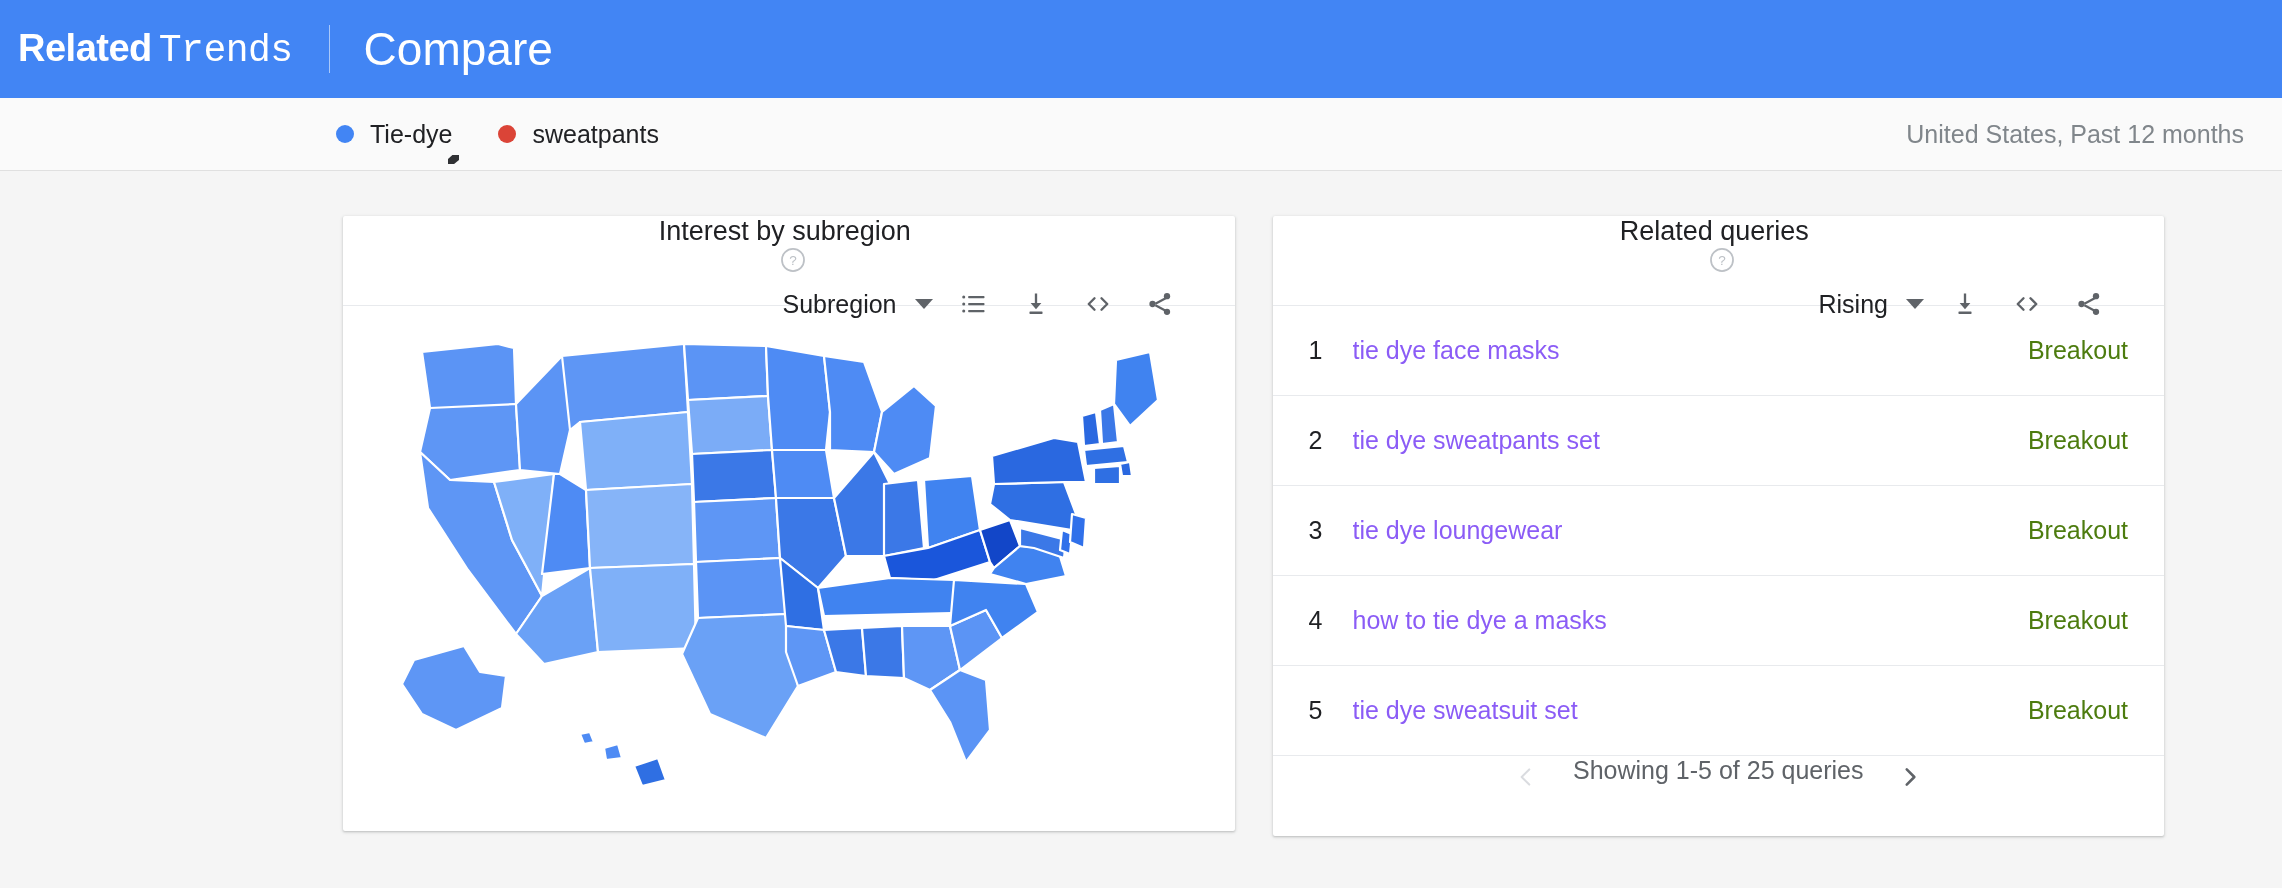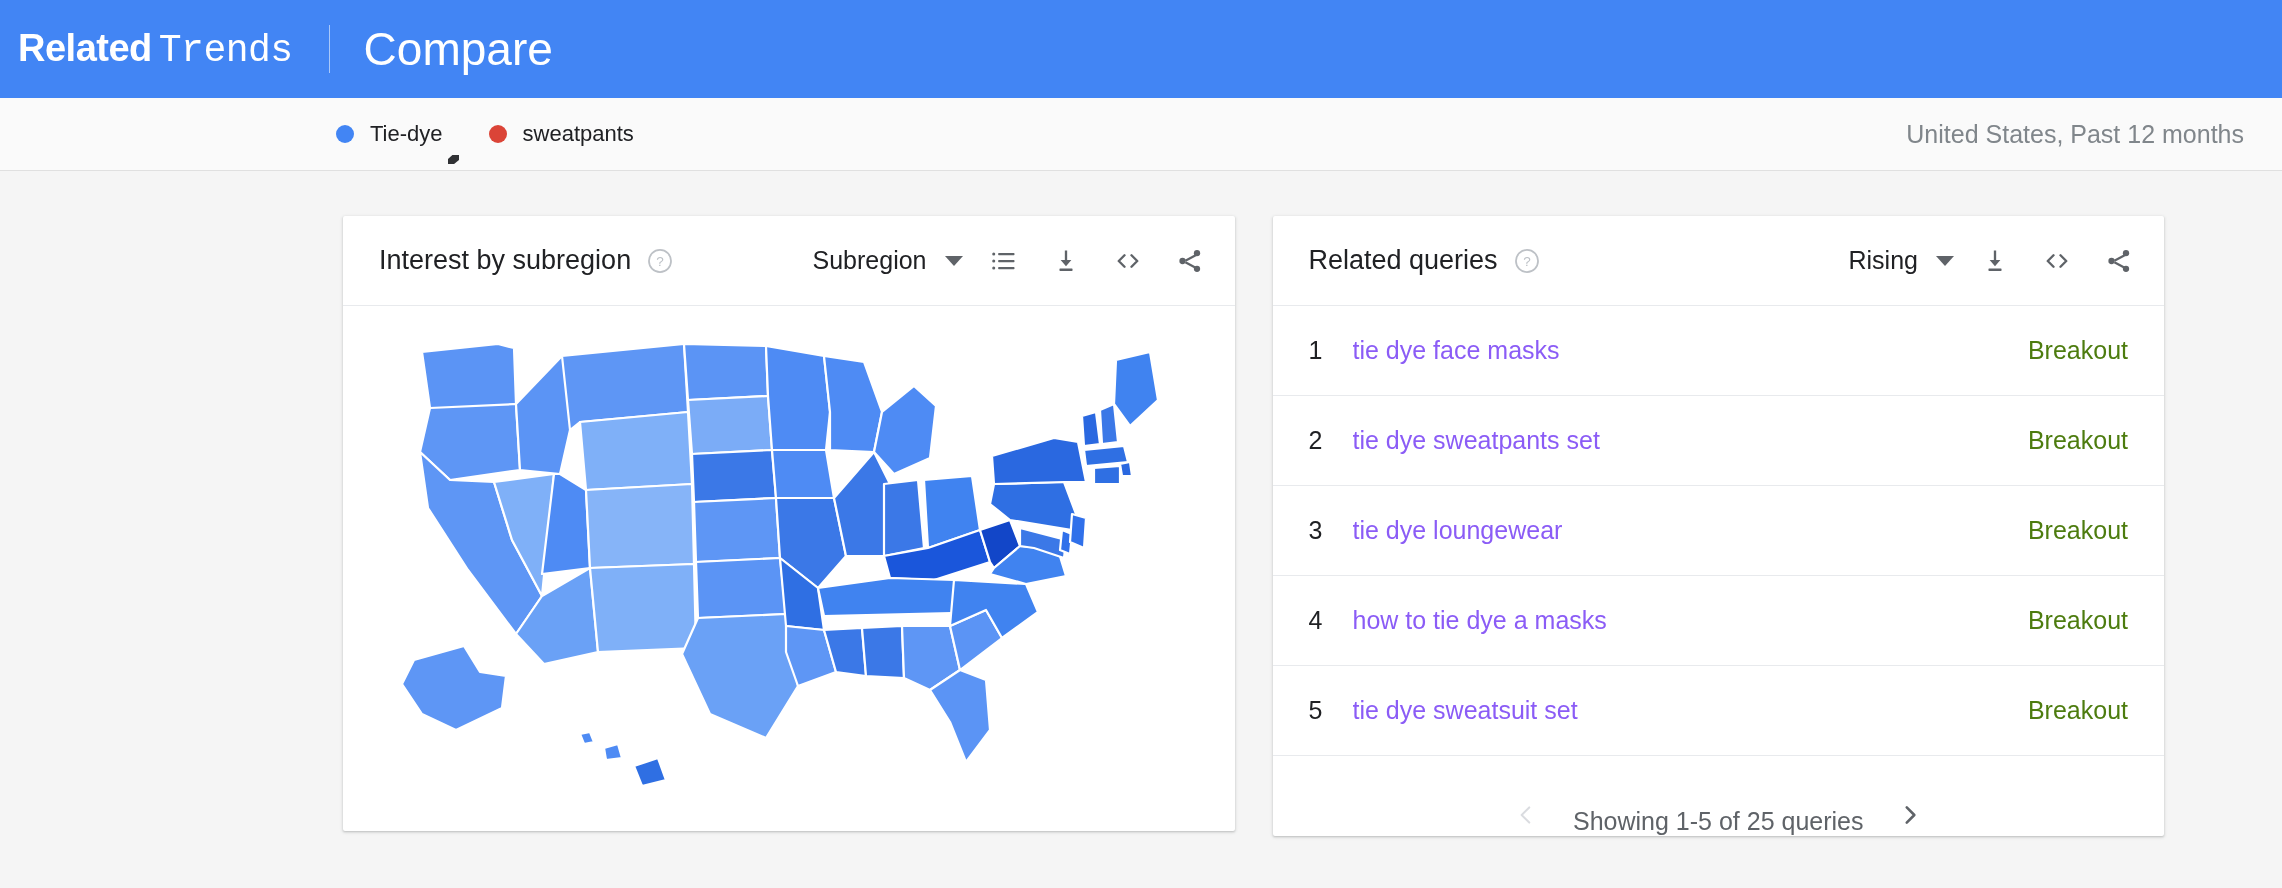--- a/index.html
+++ b/index.html
@@ -57,21 +57,21 @@
     position: relative;
   }
   .legend-items {
     display: flex;
     align-items: center;
     margin-left: 336px;
     gap: 46px;
   }
   .legend-item { display: flex; align-items: center; gap: 16px; }
   .legend-dot { width: 18px; height: 18px; border-radius: 50%; flex: none; }
-  .legend-label { font-size: 22px; color: #202124; white-space: nowrap; }
+  .legend-label { font-size: 25px; color: #202124; white-space: nowrap; }
   .legend-right {
     margin-left: auto;
     font-size: 25px;
     color: #80868b;
     white-space: nowrap;
     padding-right: 10px;
   }
   
   .scroll-sliver {
     position: absolute;
@@ -99,22 +99,23 @@
     border-radius: 2px;
     box-shadow: 0 1px 2px rgba(60,64,67,0.20), 0 1px 3px 1px rgba(60,64,67,0.10);
   }
   .card-subregion { width: 908px; }
   .card-queries   { width: 908px; }
 
   .card-header {
     height: 90px;
     display: flex;
     align-items: center;
-    padding: 0 14px 0 36px;
+    padding: 0 44px 0 36px;
     border-bottom: 1px solid #e8eaed;
+    flex-direction: column;
   }
   .card-title {
     font-size: 27px;
     color: #202124;
     font-weight: 400;
     white-space: nowrap;
   }
   .help-icon {
     width: 26px; height: 26px;
     margin-left: 16px;
@@ -183,21 +184,21 @@
   .query-value {
     margin-left: auto;
     font-size: 25px;
     color: #4d7c0f;
     white-space: nowrap;
     padding-left: 24px;
   }
   .query-footer {
     height: 80px;
     display: flex;
-    align-items: flex-end;
+    align-items: flex-start;
     justify-content: center;
     gap: 26px;
   }
   .pager-text { font-size: 25px; color: #5f6368; white-space: nowrap; }
   .pager-btn {
     width: 42px; height: 42px;
     display: flex; align-items: center; justify-content: center;
     cursor: pointer;
   }
 </style>

